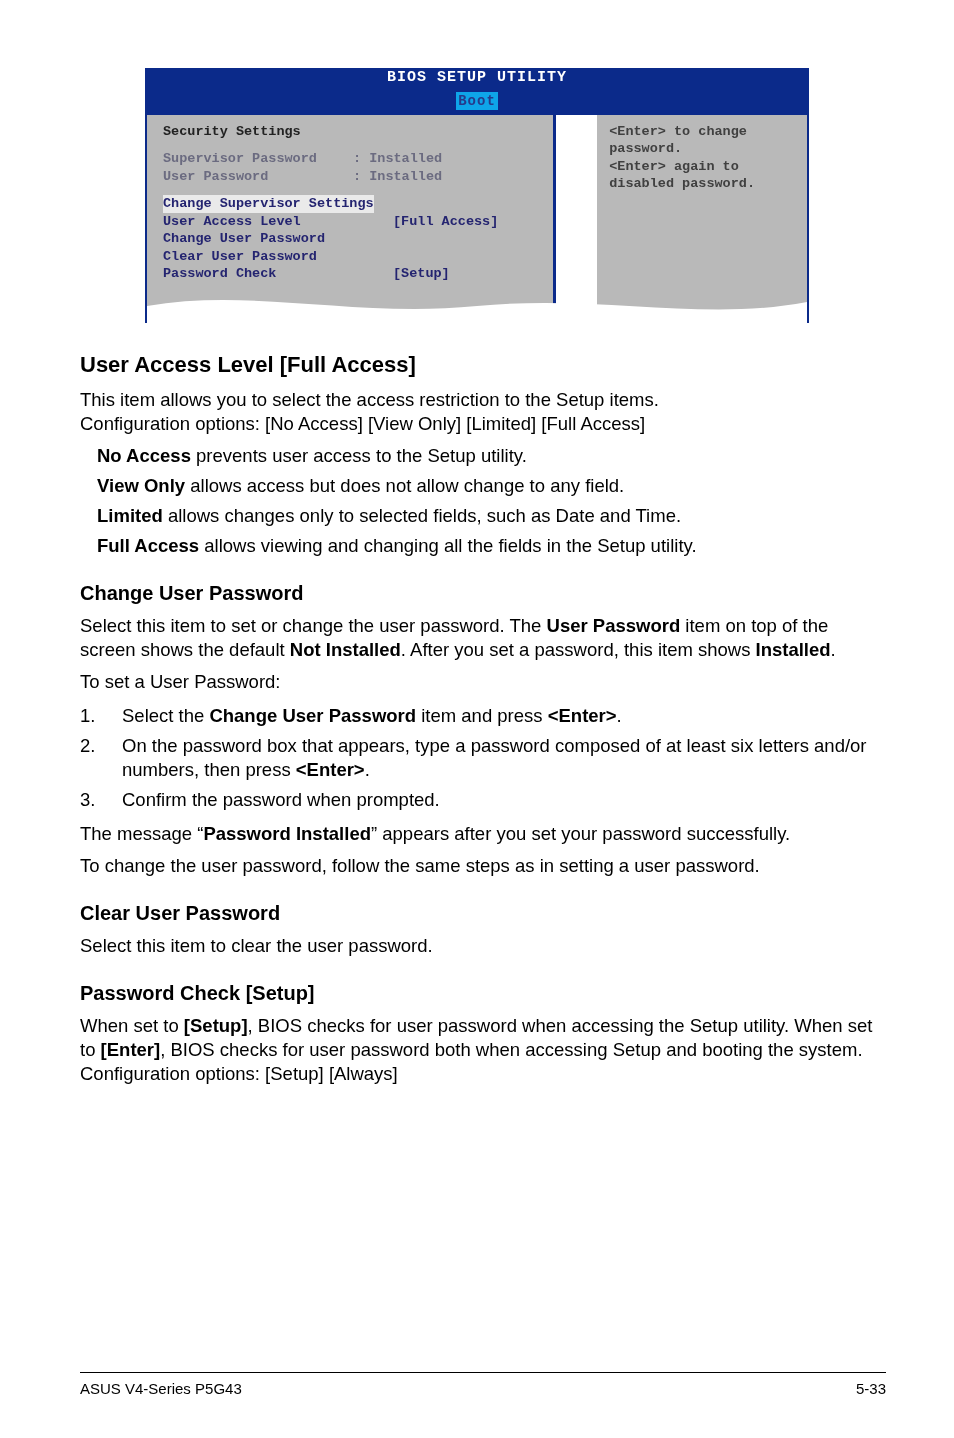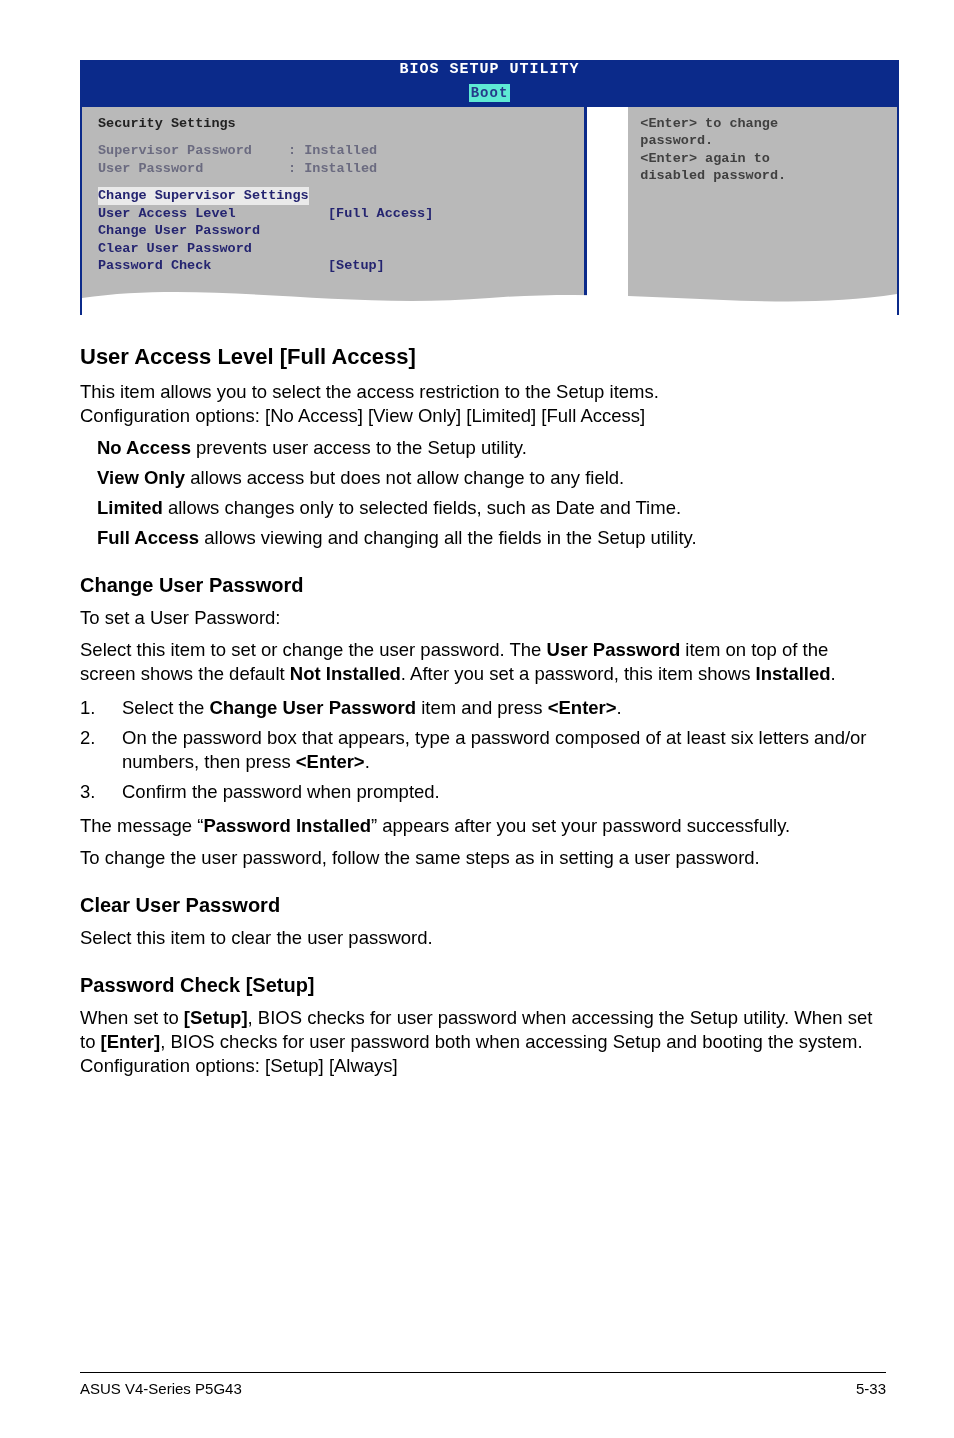--- a/index.html
+++ b/index.html
@@ -11,43 +11,43 @@
       height: 1438px;
       position: relative;
       font-size: 18.5px;
       line-height: 1.3;
     }
     .page-wrap {
       padding: 60px 80px 30px 80px;
     }
     
     .bios-box {
-      margin: 0 auto 28px auto;
-      width: 819px;
+      margin: 8px auto 28px auto;
+      width: 664px;
       position: relative;
     }
     .bios-titlebar {
       background: #0b2a8a;
       text-align: center;
       font-family: "Courier New", monospace;
       font-weight: bold;
       font-size: 15px;
       color: #fff;
       padding: 2px 0 0 0;
       line-height: 1.1;
       letter-spacing: 1px;
     }
     .bios-tabrow {
       background: #0b2a8a;
       text-align: center;
       padding-bottom: 4px;
     }
     .bios-tab {
       display: inline-block;
-      background: #5eead4;
+      background: #0ea5e9;
       color: #263a8a;
       font-family: "Courier New", monospace;
       font-weight: bold;
       font-size: 14px;
       padding: 0px 2px;
       letter-spacing: 1px;
     }
     .bios-body {
       display: flex;
       border-left: 2px solid #0b2a8a;
@@ -198,24 +198,24 @@
     <b>View Only</b><span> allows access but does not allow change to any field.</span>
   </p>
   <p class="indent-block">
     <b>Limited</b><span> allows changes only to selected fields, such as Date and Time.</span>
   </p>
   <p class="indent-block">
     <b>Full Access</b><span> allows viewing and changing all the fields in the Setup utility.</span>
   </p>
 
   <h4 class="sub-h">Change User Password</h4>
+  <p>
+    <span>Select this item to set or change the user password. The </span><b>User Password</b><span> item on top of the screen shows the default </span><b>Not Installed</b><span>. After you set a password, this item shows </span><b>Installed</b><span>.</span>
+  </p>
   <p>To set a User Password:</p>
-  <p>
-    <span>Select this item to set or change the user password. The </span><b>User Password</b><span> item on top of the screen shows the default </span><b>Not Installed</b><span>. After you set a password, this item shows </span><b>Installed</b><span>.</span>
-  </p>
 
   <ol class="numlist">
     <li>
       <span class="num">1.</span>
       <span class="licontent">
         <span>Select the </span><b>Change User Password</b><span> item and press </span><b>&lt;Enter&gt;</b><span>.</span>
       </span>
     </li>
     <li>
       <span class="num">2.</span>

